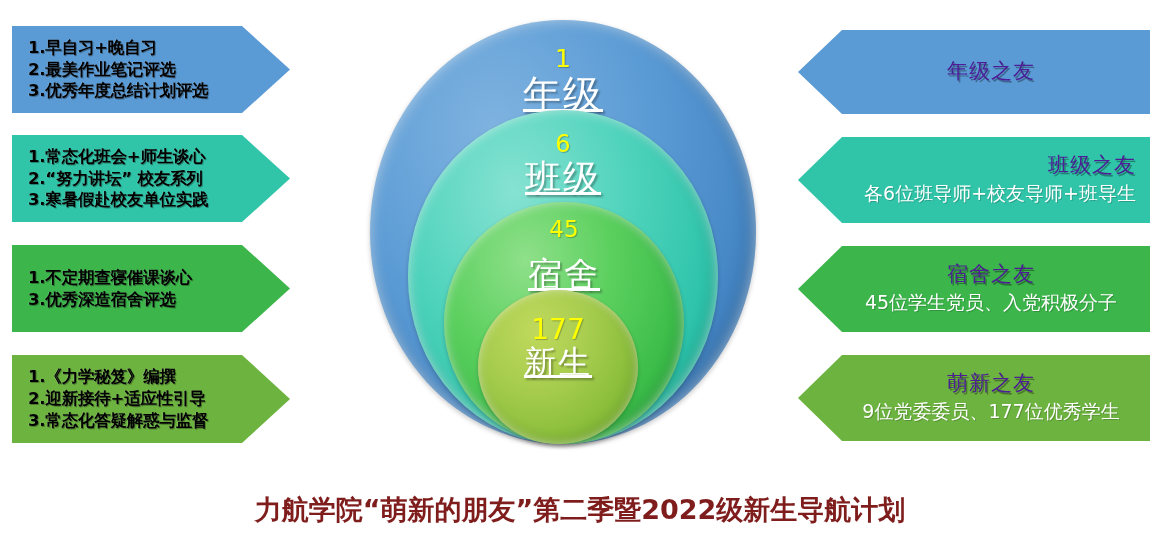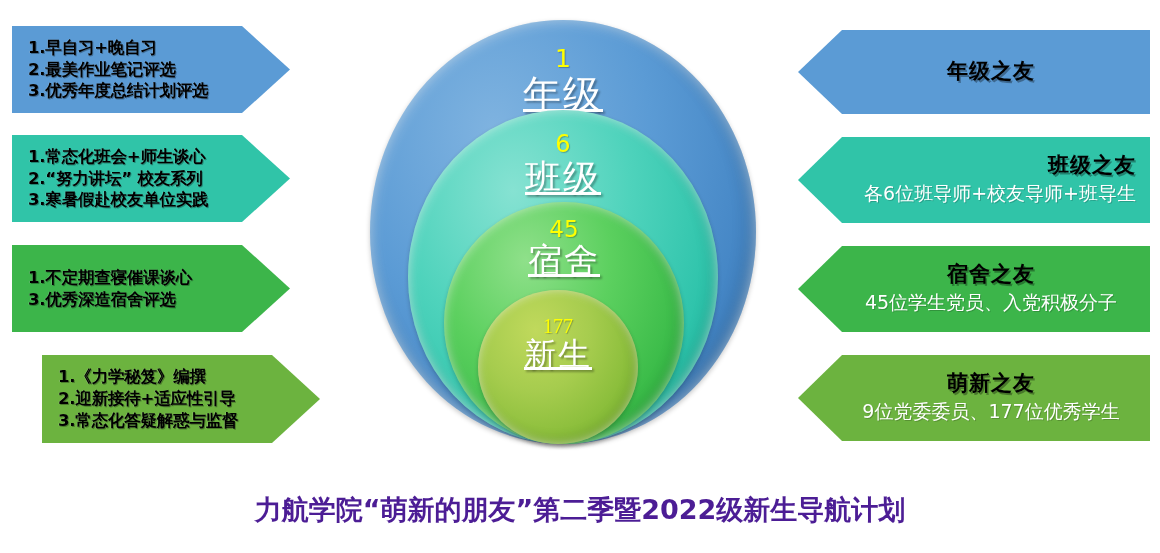--- a/index.html
+++ b/index.html
@@ -33,40 +33,40 @@
     color: #000000;
     line-height: 1.32;
     letter-spacing: -0.2px;
     text-shadow: 1px 1px 0 rgba(0,0,0,0.30), -0.5px -0.5px 0 rgba(255,255,255,0.28);
     white-space: nowrap;
   }
 
   .la1 { top: 26px;  height: 87px;  background: #5b9bd5; }
   .la2 { top: 135px; height: 87px;  background: #30c4a8; }
   .la3 { top: 245px; height: 87px;  background: #3cb54a; }
-  .la4 { top: 355px; height: 88px;  background: #6cb33f; margin-left: 30px; }
+  .la4 { top: 355px; height: 88px;  background: #6cb33f; }
 
   
   .right-arrow {
     position: absolute;
     right: 10px;
     width: 352px;
     box-sizing: border-box;
     display: flex;
     flex-direction: column;
     align-items: center;
     justify-content: center;
     padding: 3px 14px 5px 48px;
     -webkit-clip-path: polygon(44px 0, 100% 0, 100% 100%, 44px 100%, 0 50%);
     clip-path: polygon(44px 0, 100% 0, 100% 100%, 44px 100%, 0 50%);
   }
   .right-arrow .ra-title {
     font-size: 21px;
-    font-weight: bold;
-    color: #000000;
+    font-weight: normal;
+    color: #4c1d95;
     line-height: 1.25;
     text-shadow: 1.5px 1.5px 0 rgba(0,0,0,0.33);
     letter-spacing: 1px;
     white-space: nowrap;
   }
   .right-arrow .ra-sub {
     font-size: 19px;
     color: #ffffff;
     line-height: 1.3;
     margin-top: 3px;
@@ -130,42 +130,42 @@
   #ring2 .lbl { font-size: 36px; margin-top: 3px; }
 
   
   #ring3 {
     left: 92px; top: 188px; width: 240px; height: 242px;
     background: radial-gradient(ellipse at 34% 24%, #8fe08a 0%, #5cd05f 38%, #35b845 78%, #2aa53c 100%);
     box-shadow: inset 0 0 11px rgba(255,255,255,0.6), inset -5px -6px 14px rgba(0,0,0,0.14), 0 2px 4px rgba(0,0,0,0.2);
     padding-top: 16px;
   }
   #ring3 .num { font-size: 23px; }
-  #ring3 .lbl { font-size: 34px; margin-top: 2px; }
+  #ring3 .lbl { font-size: 34px; margin-top: 16px; }
 
   
   #ring4 {
     left: 126px; top: 276px; width: 160px; height: 154px;
     background: radial-gradient(ellipse at 36% 26%, #c0d95c 0%, #a6cc4e 38%, #7fb833 80%, #6ead2c 100%);
     box-shadow: inset 0 0 10px rgba(255,255,255,0.55), inset -4px -5px 12px rgba(0,0,0,0.13), 0 2px 4px rgba(0,0,0,0.2);
     padding-top: 26px;
   }
-  #ring4 .num { font-size: 20px; font-family: Liberation Serif, serif; }
+  #ring4 .num { font-size: 28px; }
   #ring4 .lbl { font-size: 32px; margin-top: 2px; }
 
   
   #bottom-title {
     position: absolute;
     left: 0;
     top: 492px;
     width: 1160px;
     text-align: center;
     font-size: 27px;
     font-weight: bold;
-    color: #4c1d95;
+    color: #7f1d1d;
     letter-spacing: 0px;
     white-space: nowrap;
   }
 </style>
 </head>
 <body>
 
 <div class="left-arrow la1">
   <div class="lines">
     <div>1.早自习+晚自习</div>

